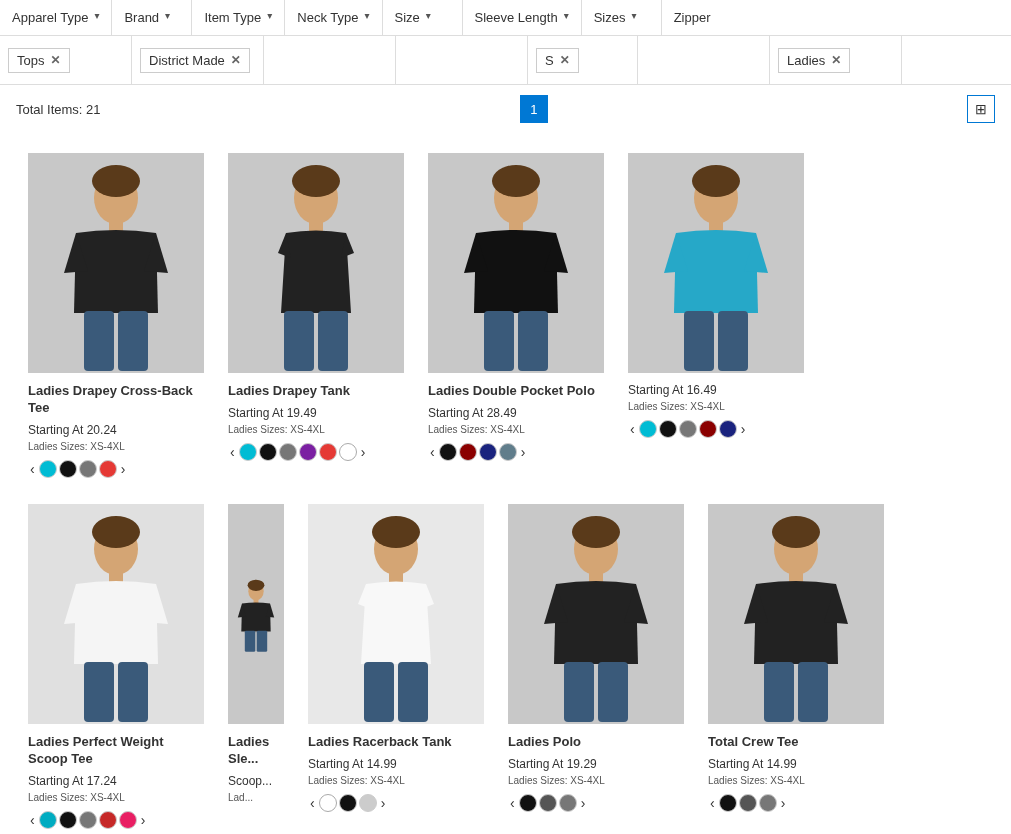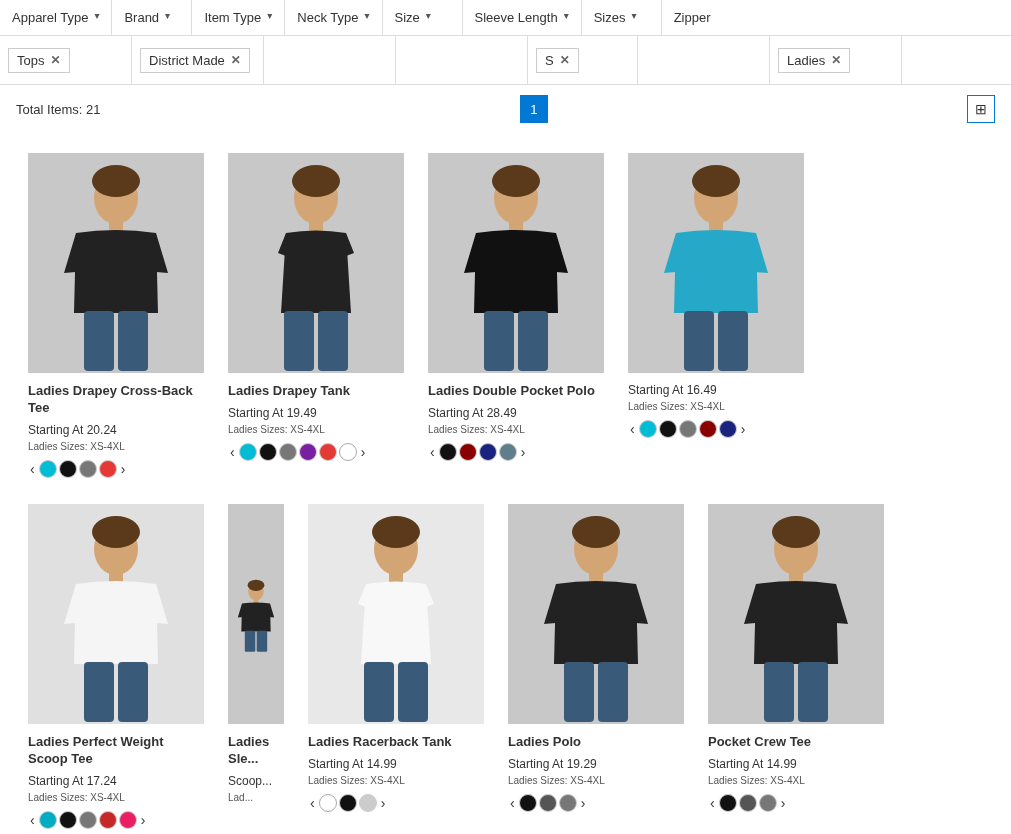--- a/index.html
+++ b/index.html
@@ -472,21 +472,21 @@
     <path d="M40,80 Q80,74 120,80 L122,160 L38,160 Z" fill="#222"></path>
        <path d="M40,80 L28,120 L52,118 Z" fill="#222"></path>
        <path d="M120,80 L132,120 L108,118 Z" fill="#222"></path>
 
     <rect x="48" y="158" width="30" height="60" rx="4" fill="#3a5a7a"></rect>
     <rect x="82" y="158" width="30" height="60" rx="4" fill="#3a5a7a"></rect>
 
     <ellipse cx="80" cy="28" rx="24" ry="16" fill="#5a3a1a"></ellipse>
   </svg>
         </div>
-        <div class="product-name">Pocket Crew Tee</div>
+        <div class="product-name">Total Crew Tee</div>
         <div class="product-price">Starting At 14.99</div>
         <div class="product-sizes">Ladies Sizes: XS-4XL</div>
         <div class="color-swatches">
           <span class="swatch-nav">‹</span>
           <div class="swatch" style="background: rgb(17, 17, 17);"></div>
           <div class="swatch" style="background: rgb(85, 85, 85);"></div>
           <div class="swatch" style="background: rgb(119, 119, 119);"></div>
           <span class="swatch-nav">›</span>
         </div>
       </div>

